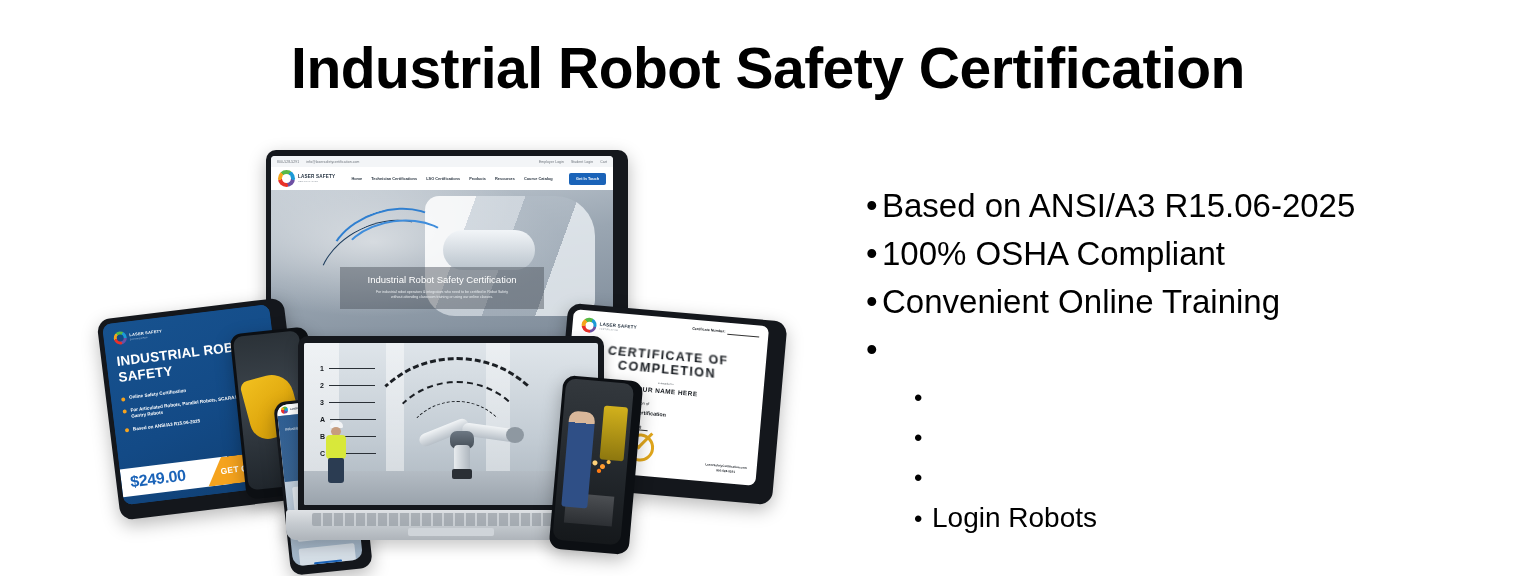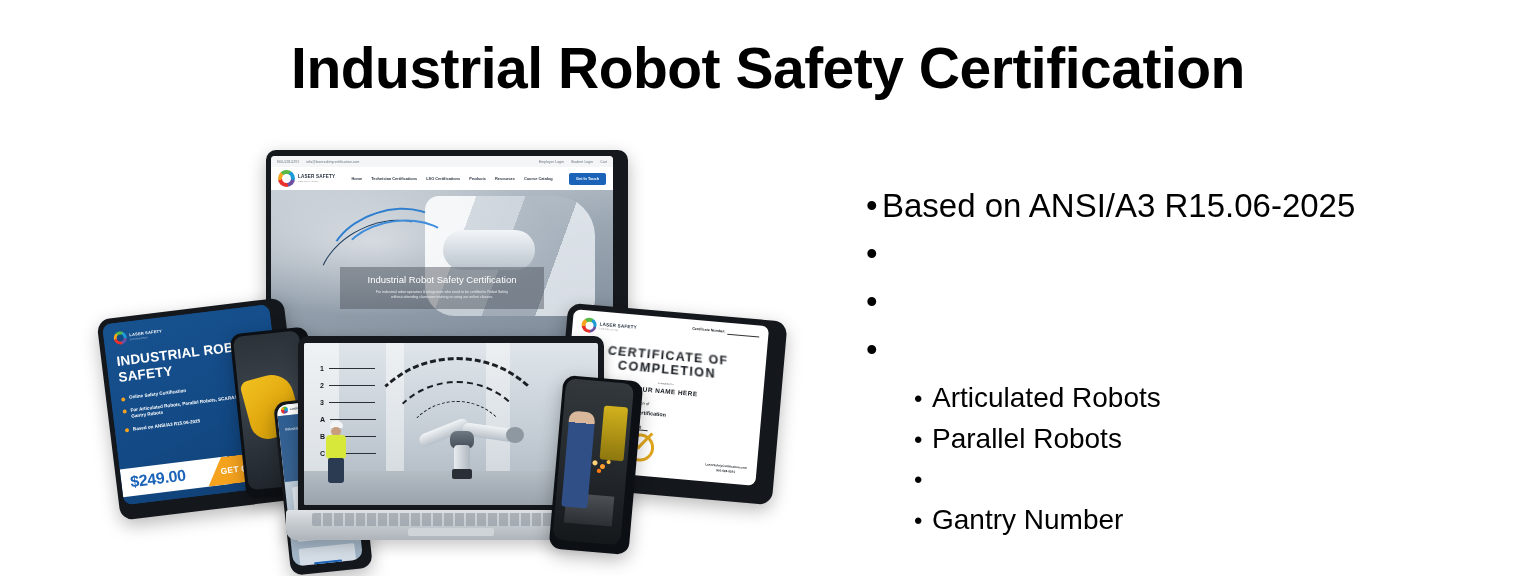--- a/index.html
+++ b/index.html
@@ -876,40 +876,40 @@
 
   </div>
 
   <div class="bullets">
     <div class="bullet-row">
       <span class="dot">•</span>
       <span>Based on ANSI/A3 R15.06-2025</span>
     </div>
     <div class="bullet-row">
       <span class="dot">•</span>
+      <span>100% OSHA Compliant</span>
     </div>
     <div class="bullet-row">
       <span class="dot">•</span>
+      <span>Convenient Online Training</span>
     </div>
     <div class="bullet-row">
       <span class="dot">•</span>
     </div>
 
     <div class="sub-bullets">
       <div class="sub-row">
         <span class="dot">•</span>
-        <span>Articulated Robots</span>
       </div>
       <div class="sub-row">
         <span class="dot">•</span>
-        <span>Parallel Robots</span>
       </div>
       <div class="sub-row">
         <span class="dot">•</span>
       </div>
       <div class="sub-row">
         <span class="dot">•</span>
-        <span>Gantry Number</span>
+        <span>Login Robots</span>
       </div>
     </div>
   </div>
 
 </div>
 
 </body></html>

